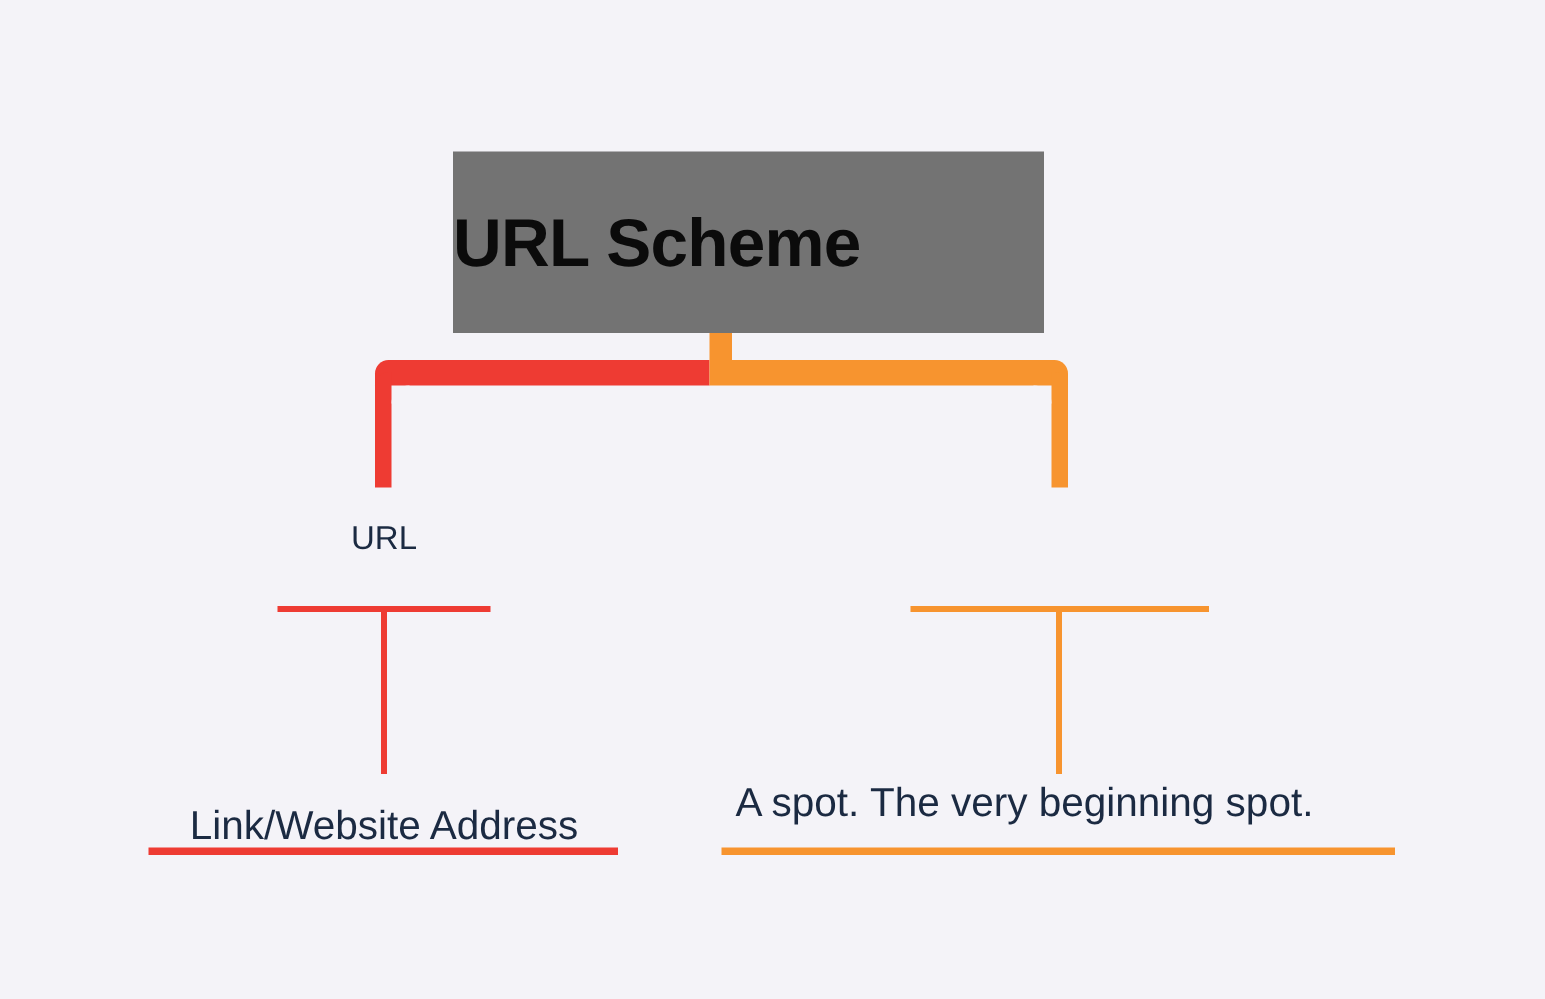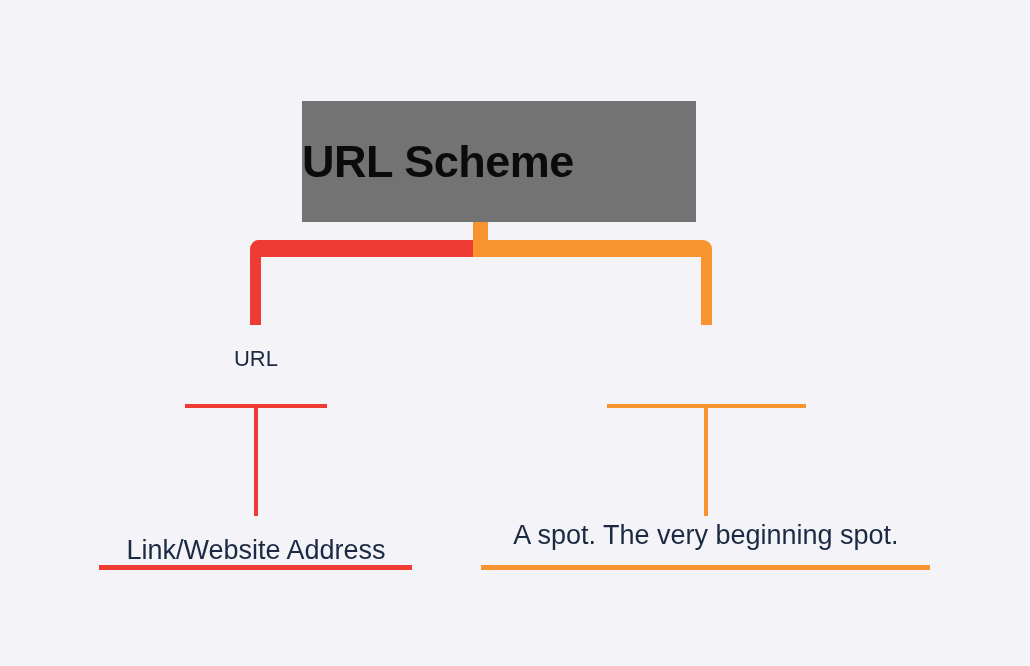--- a/index.html
+++ b/index.html
@@ -130,21 +130,21 @@
   
   .leaf-label {
     position: absolute;
     color: #1b2a42;
     font-size: 27px;
     line-height: 1;
     text-align: center;
     white-space: nowrap;
   }
   .leaf-label-url    { left: 86px;  top: 522px; width: 340px; margin-top: 15px; }
-  .leaf-label-scheme { left: 466px; top: 522px; width: 480px; }
+  .leaf-label-scheme { left: 443px; top: 522px; width: 480px; }
 
   
   .underline {
     position: absolute;
     height: 5px;
   }
   .underline-url    { left: 99px;  top: 565px; width: 313px; background: #ee3b33; }
   .underline-scheme { left: 481px; top: 565px; width: 449px; background: #f7942f; }
 </style>
 </head>

